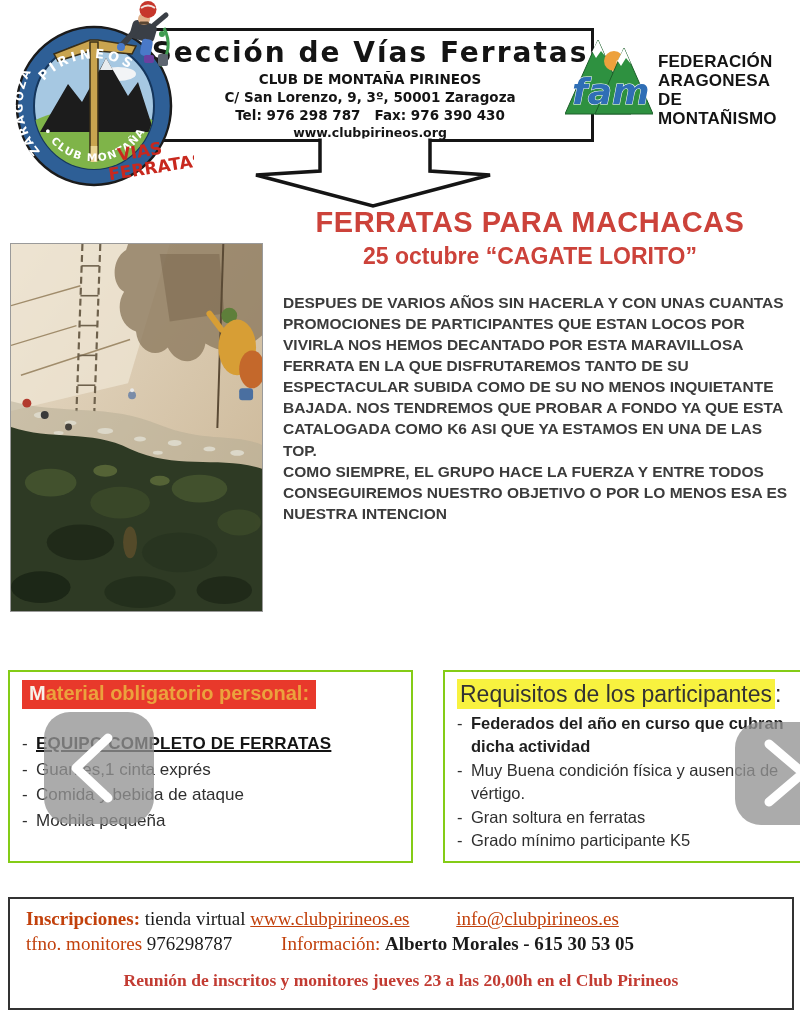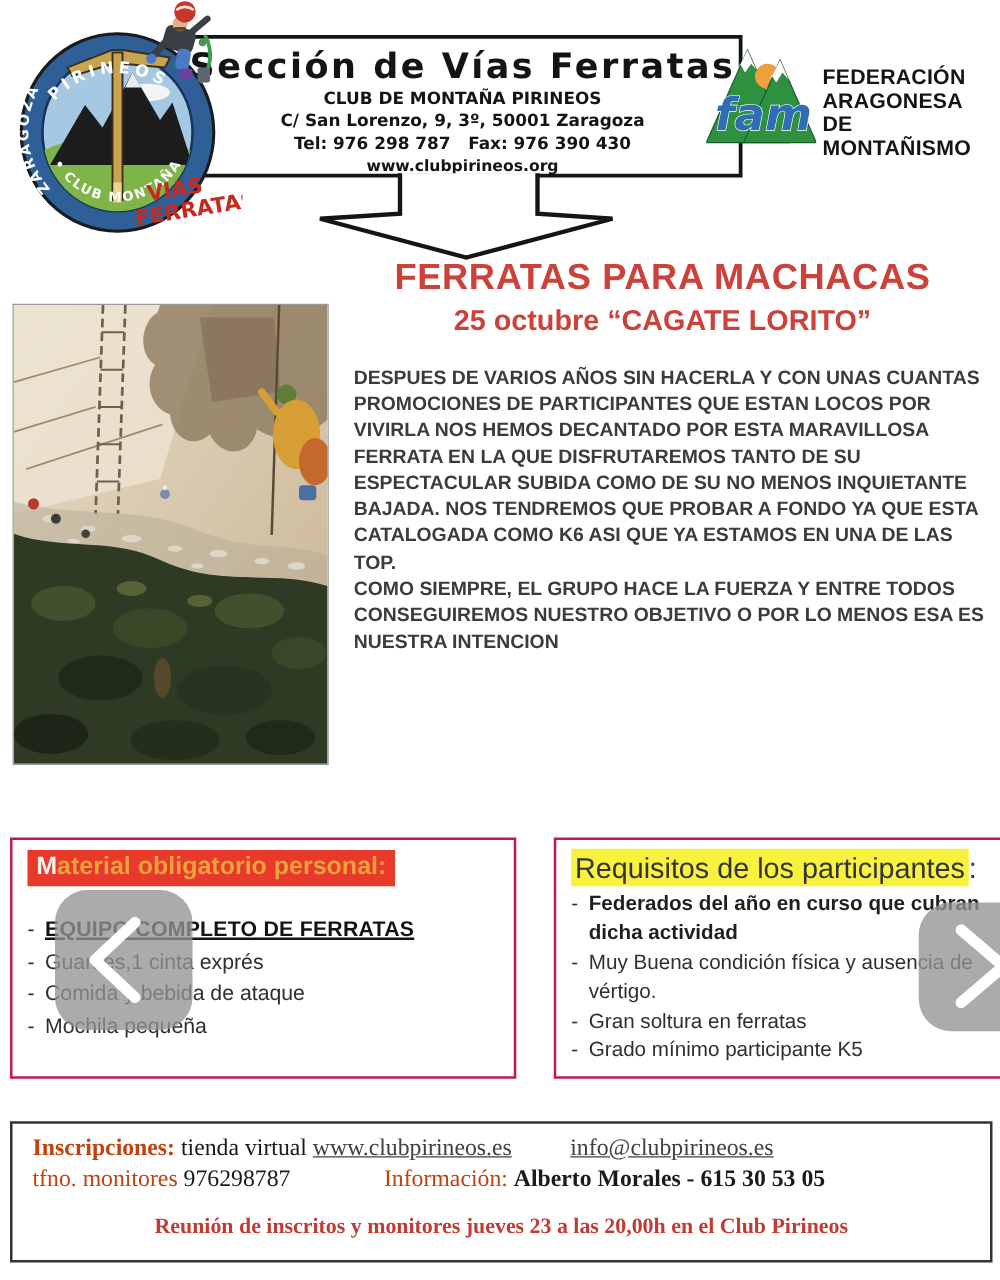--- a/index.html
+++ b/index.html
@@ -35,21 +35,21 @@
   
   .photo { position:absolute; left:10px; top:243px; width:253px; height:369px; border:1px solid #9a9a9a; }
 
   
   .desc {
     position:absolute; left:283px; top:292px; width:515px;
     font-size:15.5px; font-weight:700; color:#3b3b3b; line-height:1.36;
   }
 
   
-  .box { position:absolute; border:2px solid #be185d; background:#fff; }
+  .box { position:absolute; border:2px solid #84cc16; background:#fff; }
   .material-box  { left:8px;  top:670px; width:405px; height:193px; padding:8px 12px; }
   .material-title {
     display:inline-block; background:#e8392b; color:#eba23d;
     font-size:20px; font-weight:700; padding:2px 7px 4px;
   }
   .material-title::first-letter { color:#f7f2e9; }
   .items { margin-top:22px; font-size:17px; color:#2f2f2f; line-height:1.5; }
   .li { display:flex; }
   .li .dash { width:14px; flex:none; }
   .material-box .li.em span.txt {
@@ -73,23 +73,23 @@
 
   
   .footer-box {
     position:absolute; left:8px; top:897px; width:786px; height:113px;
     border:2px solid #333; padding:9px 16px; font-family:"Liberation Serif", serif; color:#1a1a1a;
   }
   .f-line { font-size:19px; }
   .f-line + .f-line { margin-top:3px; }
   .blue  { color:#c2410c; }
   .bold  { font-weight:700; }
-  a.flink { color:#404040; text-decoration:underline; }
+  a.flink { color:#c2410c; text-decoration:underline; }
   .gap-lg { margin-left:42px; }
-  .gap-xl { margin-left:70px; }
+  .gap-xl { margin-left:44px; }
   .meeting { margin-top:15px; text-align:center; color:#c23b32; font-weight:700; font-size:17.5px; }
 </style>
 </head>
 <body>
 
 <div class="page">
 
   <svg class="club-logo" viewBox="0 0 180 200">
     <defs>
       <clipPath id="innerOval">

